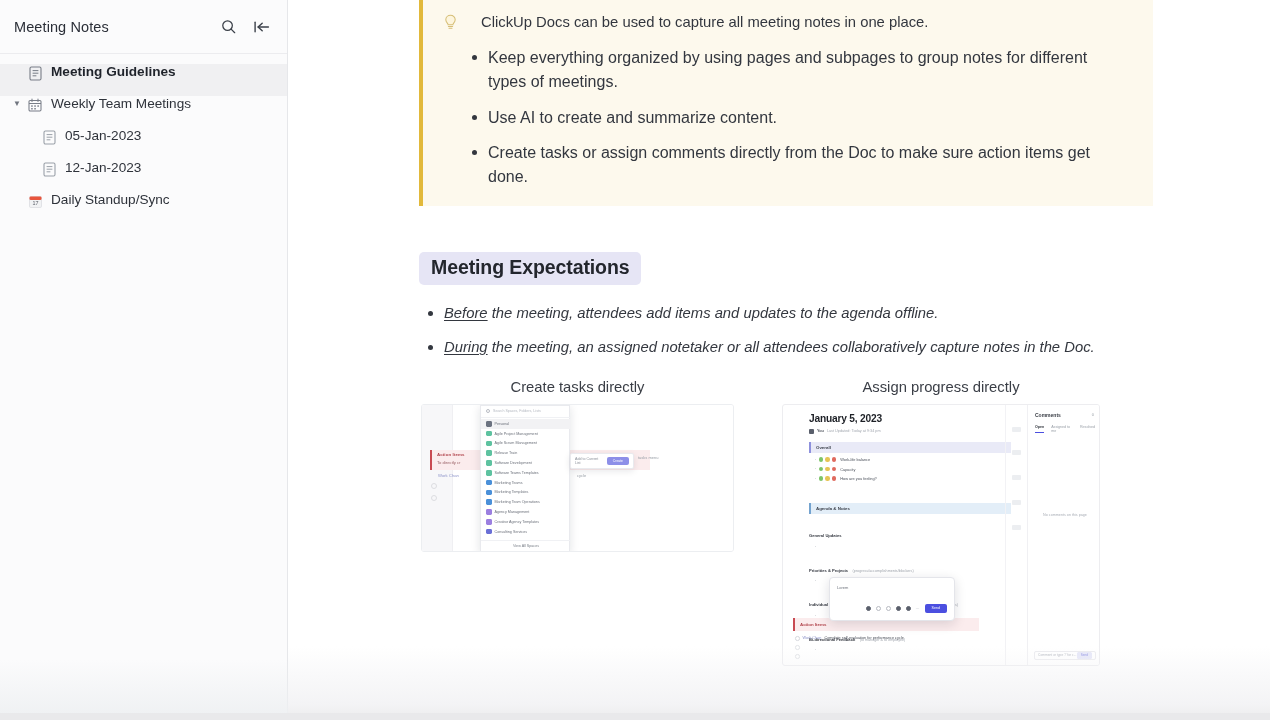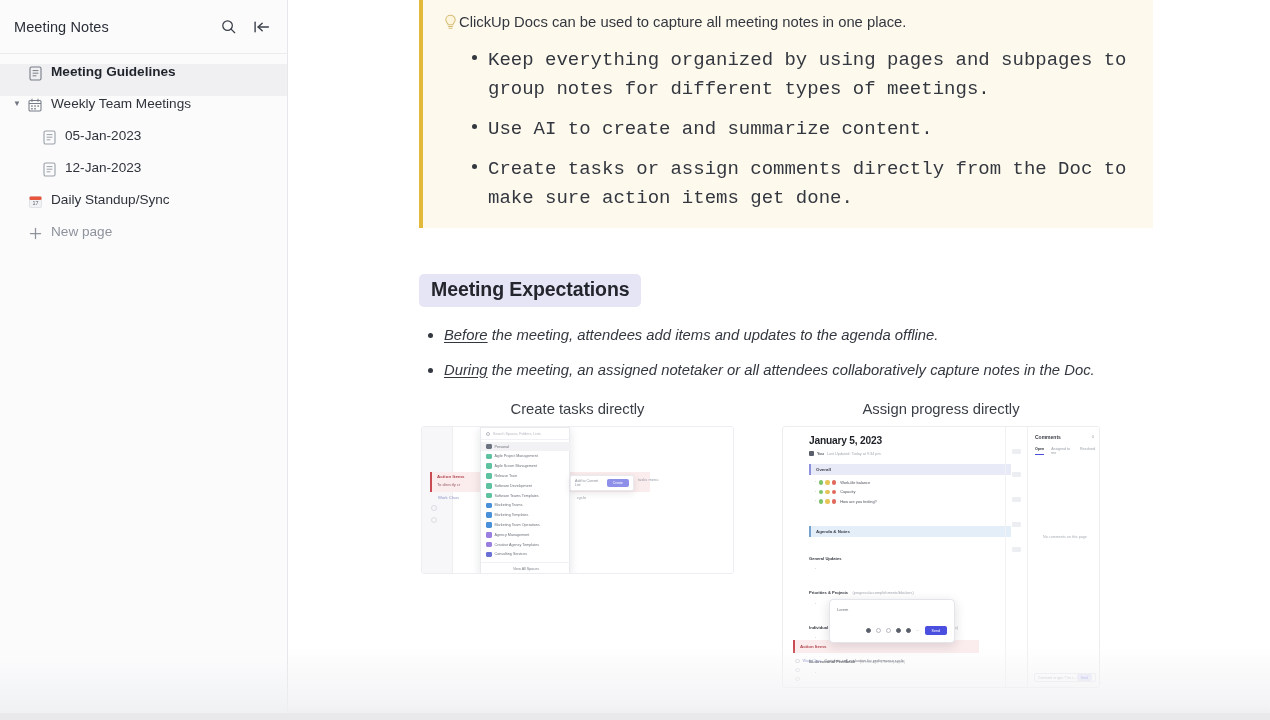--- a/index.html
+++ b/index.html
@@ -123,44 +123,43 @@
     position: relative;
     background: #fdf9ed;
     border-left: 4px solid #e2b93b;
     padding: 14px 26px 16px 20px;
     margin-top: -2px;
     width: 734px;
   }
   .callout-first {
     display: flex;
     align-items: flex-start;
-    gap: 0;
+    gap: 22px;
   }
   .bulb {
     flex: 0 0 16px;
     margin-top: 2px;
     opacity: .75;
   }
   .callout-lead {
     font-size: 14.8px;
     line-height: 1.45;
     color: #33373f;
   }
   .callout ul {
     margin: 11px 0 0 0;
     padding-left: 45px;
     list-style: none;
   }
   .callout ul li {
     position: relative;
-    font-size: 19px;
+    font-size: 16px;
     line-height: 1.52;
     color: #33373f;
     margin-bottom: 11px;
-    font-family: Liberation Mono, monospace;
   }
   .callout ul li:last-child { margin-bottom: 0; }
   .callout ul li:before {
     content: "";
     position: absolute;
     left: -16px;
     top: 9px;
     width: 5px; height: 5px;
     border-radius: 50%;
     background: #33373f;
@@ -560,30 +559,20 @@
         <span class="row-icon emoji-cal">
           <svg width="13" height="13" viewBox="0 0 13 13">
             <rect x="0.5" y="1.5" width="12" height="11" rx="1.3" fill="#f1f2f4" stroke="#d9dade" stroke-width="0.7"></rect>
             <rect x="0.5" y="1.5" width="12" height="3.6" rx="1.3" fill="#e8553d"></rect>
             <text x="6.4" y="10.4" font-size="5.4" text-anchor="middle" fill="#5b6069" font-family="Liberation Sans, sans-serif">17</text>
           </svg>
         </span>
         <span class="row-label">Daily Standup/Sync</span>
       </div>
 
-      <div class="sb-row newpage">
-        <span class="caret blank">▼</span>
-        <span class="row-icon">
-          <svg width="13" height="13" viewBox="0 0 13 13" fill="none">
-            <line x1="6.5" y1="1.4" x2="6.5" y2="11.6" stroke="#8d929b" stroke-width="1.25" stroke-linecap="round"></line>
-            <line x1="1.4" y1="6.5" x2="11.6" y2="6.5" stroke="#8d929b" stroke-width="1.25" stroke-linecap="round"></line>
-          </svg>
-        </span>
-        <span class="row-label">New page</span>
-      </div>
 
     </div>
     <div class="sidebar-fade"></div>
   </aside>
 
   <main id="doc-scroll">
     <div id="doc-inner">
       <div class="doc-body">
 
         <div class="callout">

